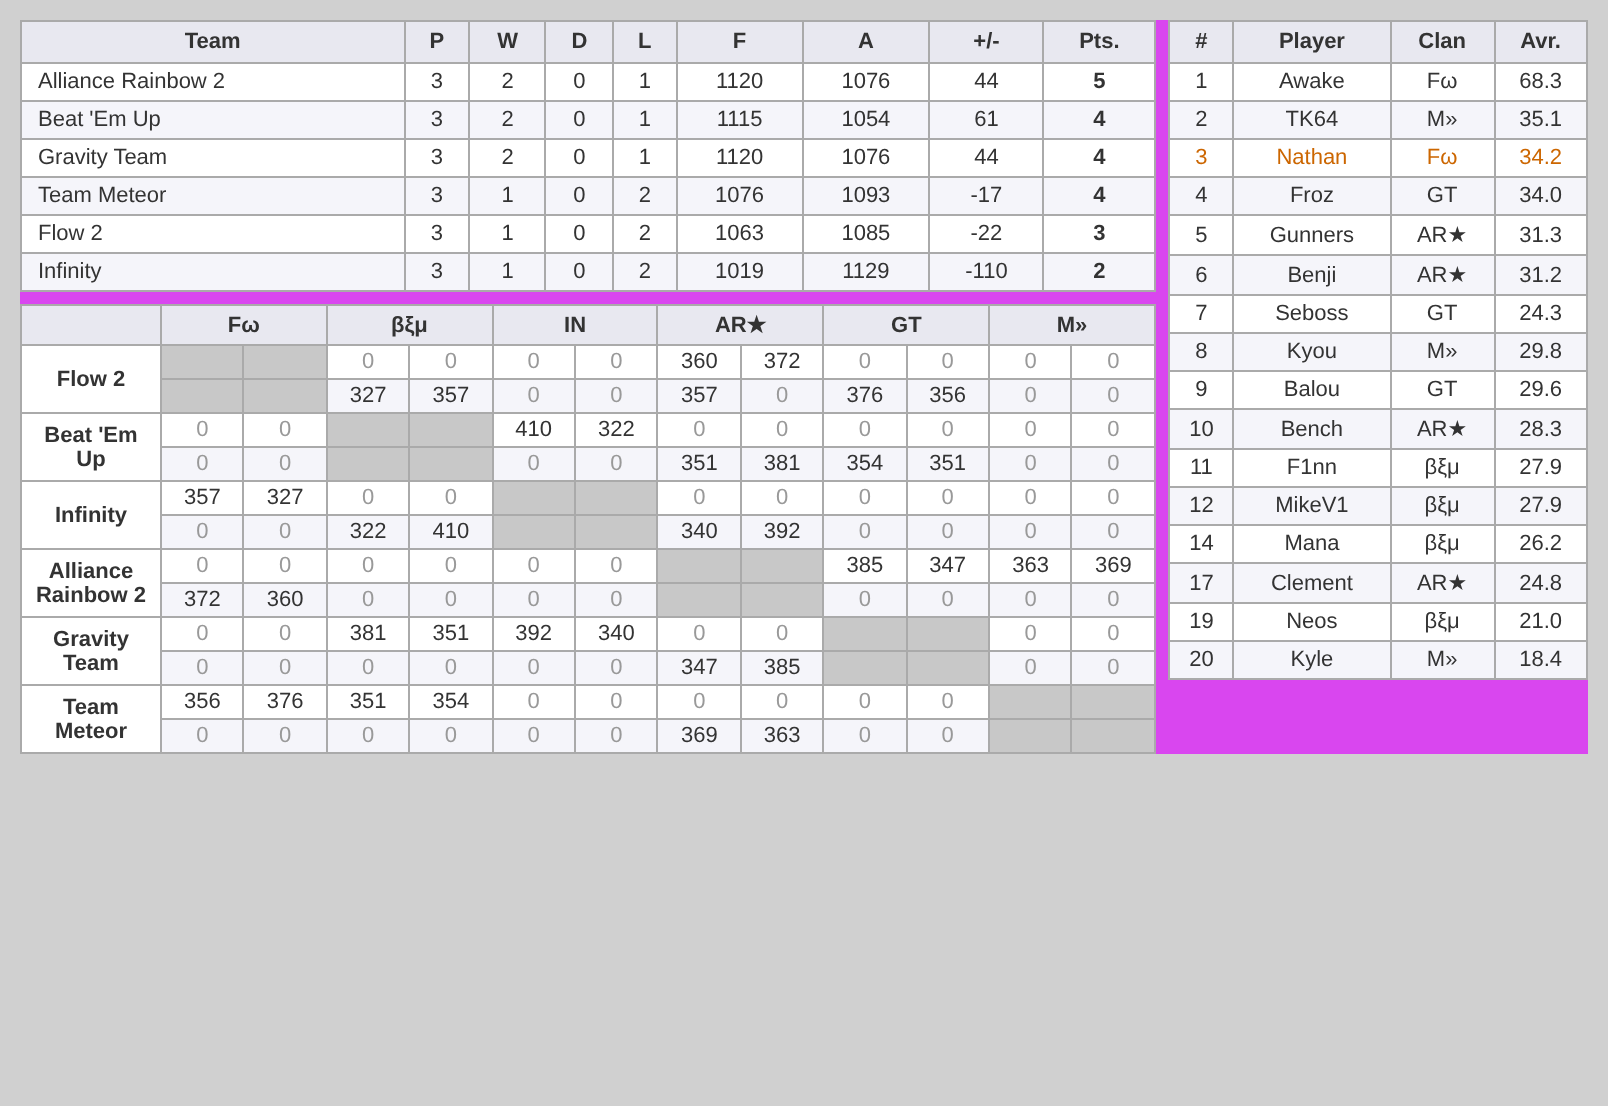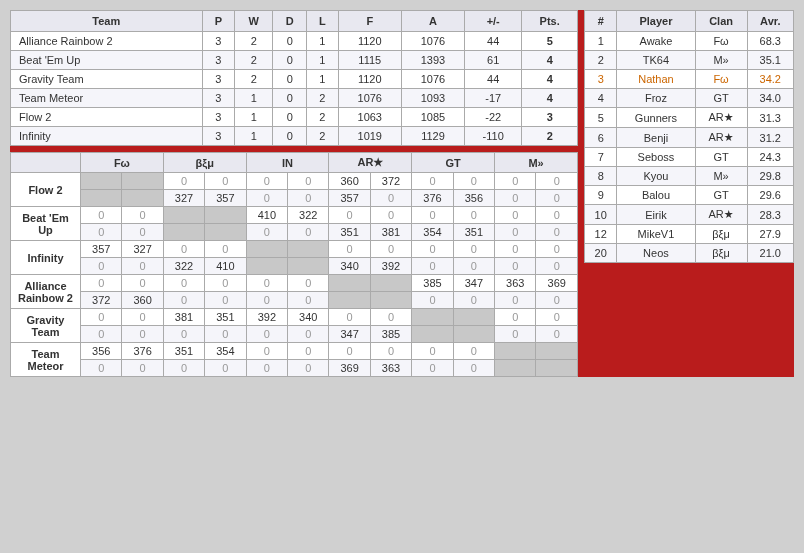--- a/index.html
+++ b/index.html
@@ -6,21 +6,21 @@
     body {
       font-family: Arial, sans-serif;
       font-size: 12px;
       background: #d0d0d0;
       display: flex;
       justify-content: center;
       align-items: flex-start;
       padding: 10px;
     }
     .page-wrapper {
-      background: #b91c1c;
+      background: #d946ef;
       width: 804px;
     }
     .main-container {
       display: flex;
       gap: 6px;
     }
     .left-panel {
       flex: 1;
     }
     .right-panel {
@@ -160,21 +160,21 @@
     <td class="">44</td>
     <td class="bold-text">5</td>
   </tr>
             <tr>
     <td class="team-name">Beat 'Em Up</td>
     <td>3</td>
     <td>2</td>
     <td>0</td>
     <td class="red-text">1</td>
     <td>1115</td>
-    <td>1393</td>
+    <td>1054</td>
     <td class="">61</td>
     <td class="bold-text">4</td>
   </tr>
             <tr>
     <td class="team-name">Gravity Team</td>
     <td>3</td>
     <td>2</td>
     <td>0</td>
     <td class="red-text">1</td>
     <td>1120</td>
@@ -471,33 +471,57 @@
     <td>29.8</td>
   </tr>
             <tr>
     <td>9</td>
     <td>Balou</td>
     <td>GT</td>
     <td>29.6</td>
   </tr>
             <tr>
     <td>10</td>
-    <td>Eirik</td>
+    <td>Bench</td>
     <td>AR★</td>
     <td>28.3</td>
+  </tr>
+            <tr>
+    <td>11</td>
+    <td>F1nn</td>
+    <td>βξμ</td>
+    <td>27.9</td>
   </tr>
             <tr>
     <td>12</td>
     <td>MikeV1</td>
     <td>βξμ</td>
     <td>27.9</td>
   </tr>
             <tr>
-    <td>20</td>
+    <td>14</td>
+    <td>Mana</td>
+    <td>βξμ</td>
+    <td>26.2</td>
+  </tr>
+            <tr>
+    <td>17</td>
+    <td>Clement</td>
+    <td>AR★</td>
+    <td>24.8</td>
+  </tr>
+            <tr>
+    <td>19</td>
     <td>Neos</td>
     <td>βξμ</td>
     <td>21.0</td>
+  </tr>
+            <tr>
+    <td>20</td>
+    <td>Kyle</td>
+    <td>M»</td>
+    <td>18.4</td>
   </tr>
           </tbody>
       </table>
     </div>
   </div>
 </div>
 
 </body></html>

